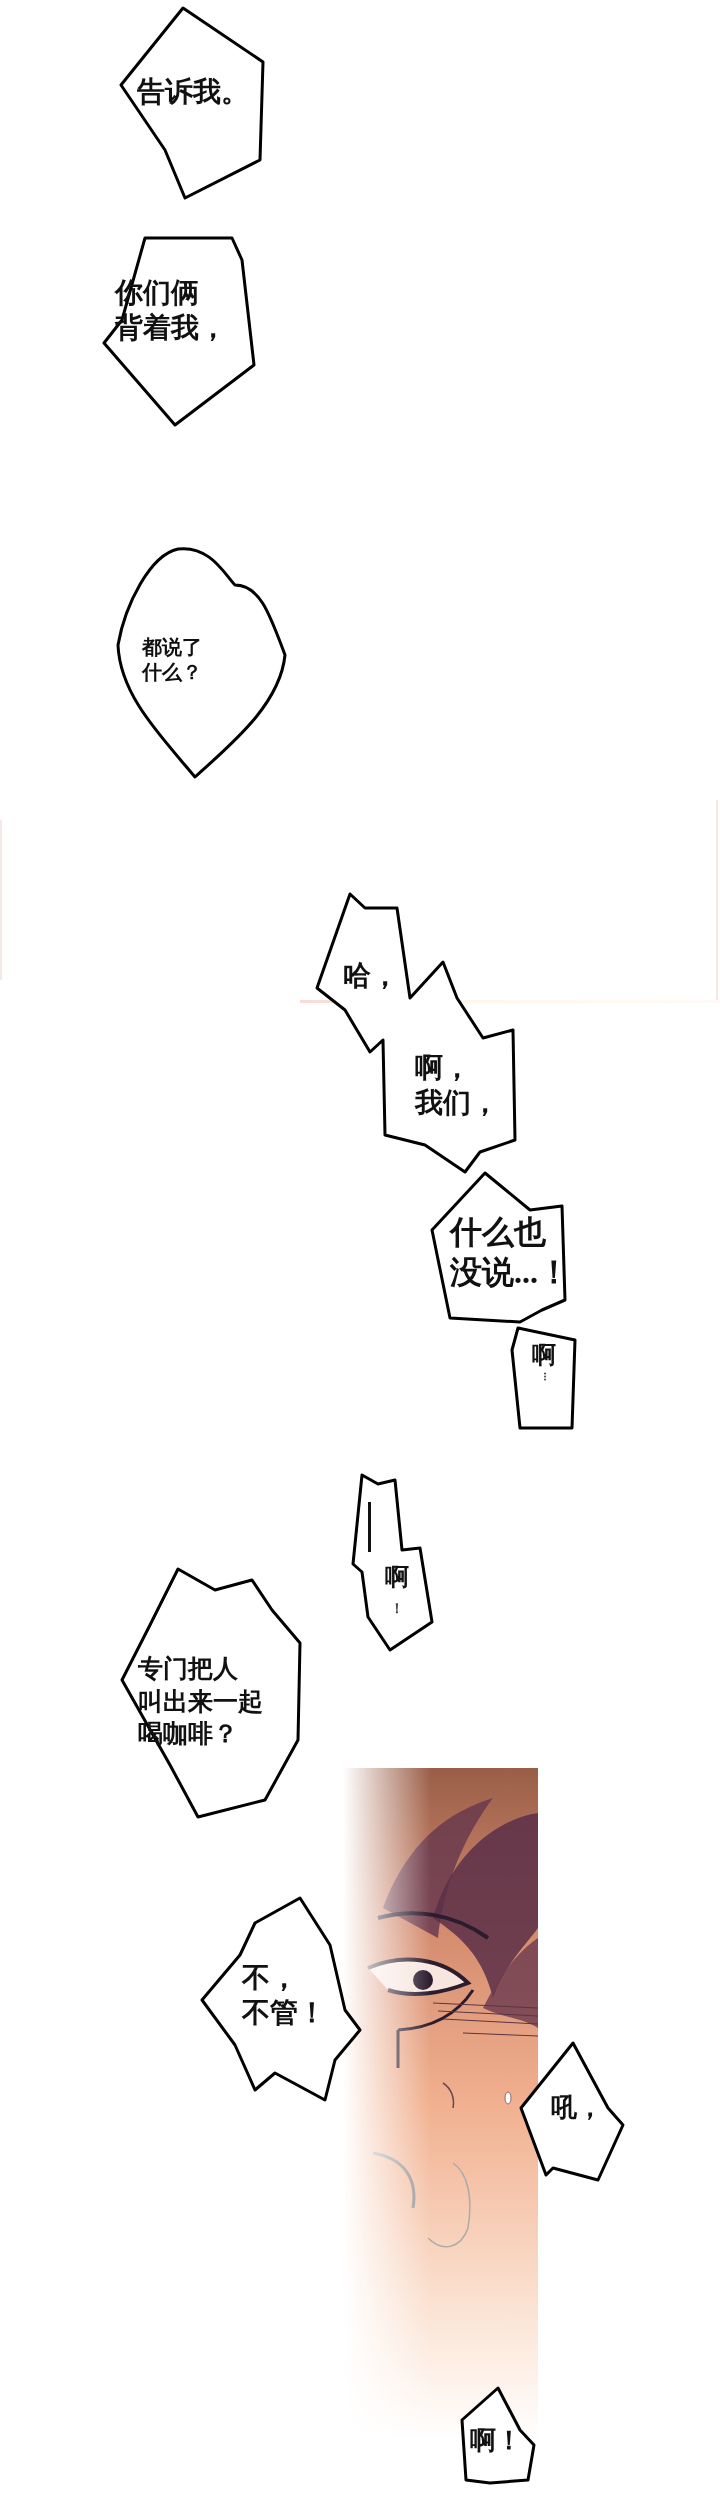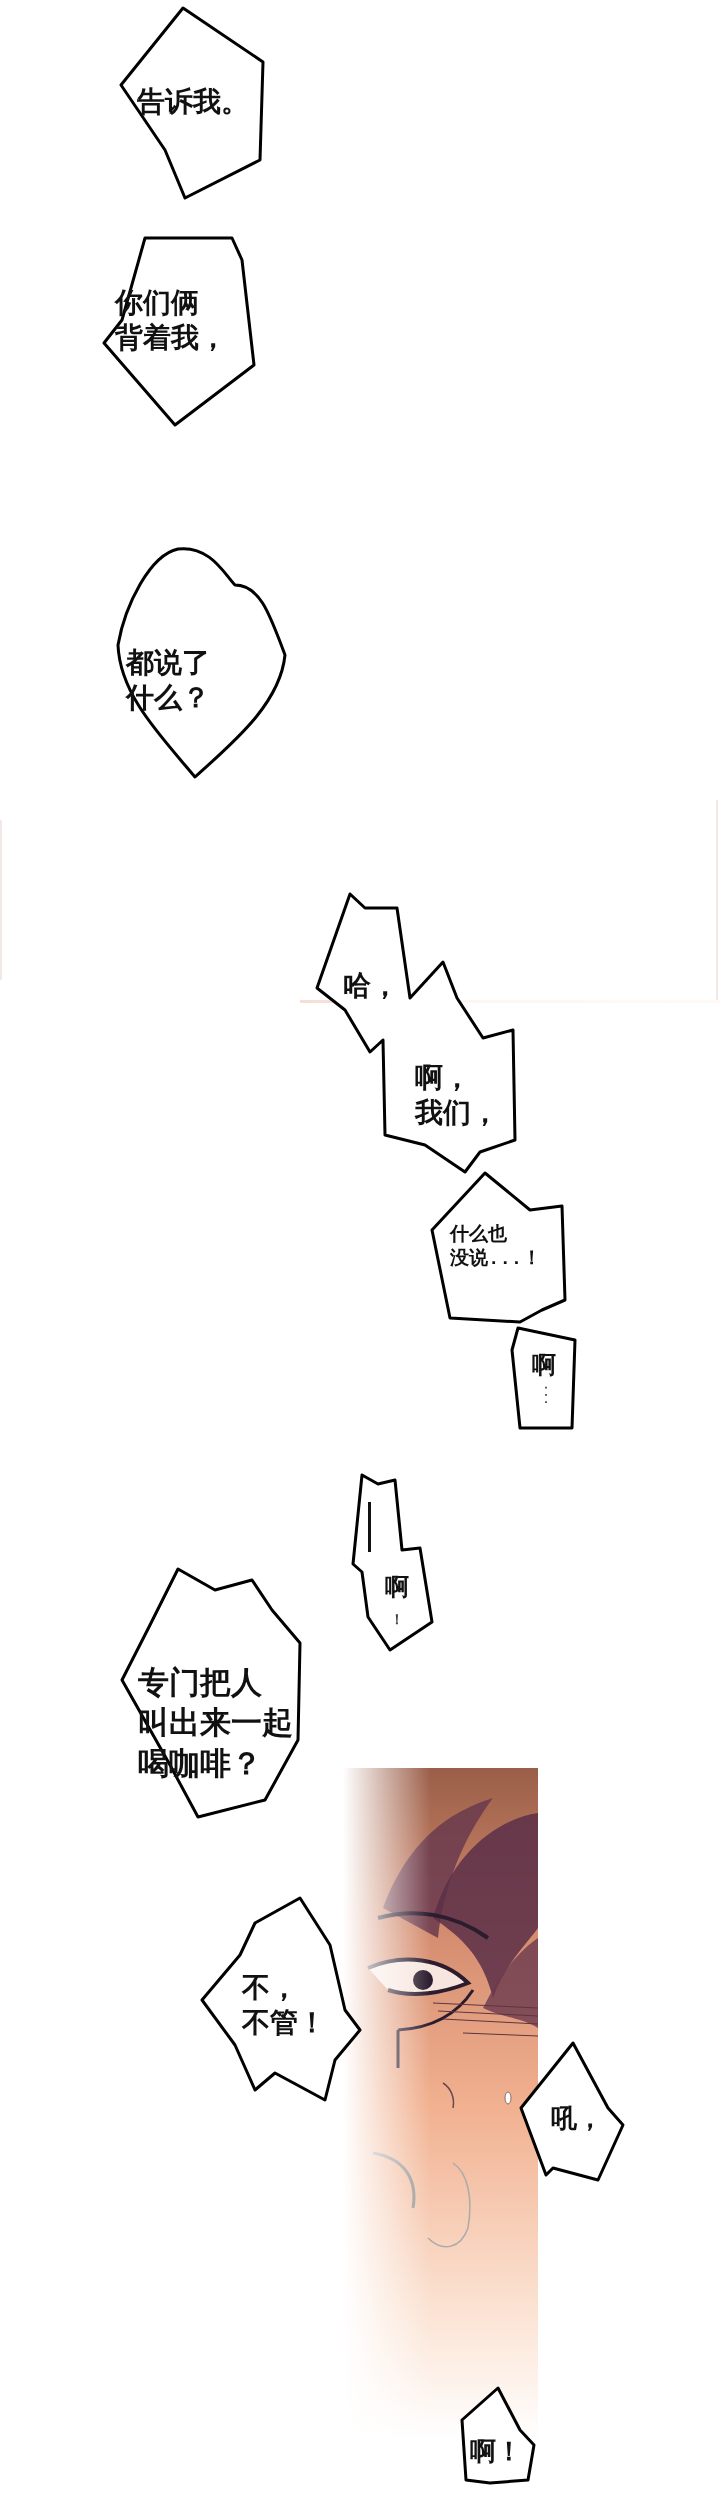--- a/index.html
+++ b/index.html
@@ -2,21 +2,21 @@
 <html><head>
 <meta charset="utf-8">
 <style>
   html, body { margin: 0; padding: 0; background: #ffffff; }
   body { width: 720px; height: 2502px; position: relative; overflow: hidden;
          font-family: "DejaVu Sans", sans-serif; }
   .page { position: absolute; left: 0; top: 0; width: 720px; height: 2502px; background: #fff; }
   .bubble { position: absolute; }
   .bubble svg { position: absolute; left: 0; top: 0; overflow: visible; }
   .bubble .txt { position: absolute; color: #111; font-weight: bold; white-space: pre;
-                 line-height: 1.25; font-family: Liberation Mono, monospace; margin-top: 12px; }
+                 line-height: 1.25; font-family: Liberation Serif, serif; }
   .panel { position: absolute; left: 343px; top: 1768px; width: 195px; height: 672px; overflow: hidden; }
   .edge { position: absolute; }
 </style>
 </head>
 <body>
 
 <div class="page">
 
   <div class="edge" style="left:0;top:820px;width:2px;height:160px;background:#f3e8e6;"></div>
   <div class="edge" style="left:716px;top:800px;width:2px;height:200px;background:#f3e8e6;"></div>
@@ -34,38 +34,38 @@
       <path d="M45 3 L132 3 L142 25 L154 130 L75 190 L4 108 L22 85 Z" fill="#fff" stroke="#000" stroke-width="3" stroke-linejoin="round"></path>
     </svg>
     <div class="txt" style="left:15px;top:40px;font-size:28px;">你们俩
 背着我，</div>
   </div>
 
   <div class="bubble" style="left:110px;top:545px;width:180px;height:235px;">
     <svg width="180" height="235" viewBox="0 0 180 235">
       <path d="M68 4 C100 0 115 30 125 40 C150 40 160 70 175 110 C170 160 120 200 85 232 C50 190 10 150 8 100 C15 60 40 10 68 4 Z" fill="#fff" stroke="#000" stroke-width="3" stroke-linejoin="round"></path>
     </svg>
-    <div class="txt" style="left:16px;top:90px;font-size:28px;">都说了
+    <div class="txt" style="left:32px;top:90px;font-size:20px;">都说了
 什么？</div>
   </div>
 
   <div class="bubble" style="left:315px;top:890px;width:220px;height:290px;">
     <svg width="220" height="290" viewBox="0 0 220 290">
       <path d="M35 4 L50 18 L82 18 L95 108 L128 72 L142 108 L168 148 L198 140 L200 250 L165 262 L150 282 L110 255 L70 245 L68 150 L55 162 L30 120 L2 98 Z" fill="#fff" stroke="#000" stroke-width="3" stroke-linejoin="round"></path>
     </svg>
     <div class="txt" style="left:28px;top:68px;font-size:28px;">哈，</div>
     <div class="txt" style="left:100px;top:160px;font-size:28px;">啊，
 我们，</div>
   </div>
 
   <div class="bubble" style="left:430px;top:1170px;width:150px;height:180px;">
     <svg width="150" height="180" viewBox="0 0 150 180">
       <path d="M55 3 L100 40 L132 36 L135 130 L112 140 L90 152 L20 148 L2 60 Z" fill="#fff" stroke="#000" stroke-width="3" stroke-linejoin="round"></path>
     </svg>
-    <div class="txt" style="left:20px;top:42px;font-size:19px;">什么也
+    <div class="txt" style="left:20px;top:42px;font-size:32px;">什么也
 没说...！</div>
   </div>
   <div class="bubble" style="left:510px;top:1320px;width:70px;height:110px;">
     <svg width="70" height="110" viewBox="0 0 70 110">
       <path d="M8 8 L65 20 L62 108 L10 108 L2 30 Z" fill="#fff" stroke="#000" stroke-width="3" stroke-linejoin="round"></path>
     </svg>
     <div class="txt" style="left:22px;top:20px;font-size:24px;">啊</div>
     <div class="txt" style="left:30px;top:52px;font-size:12px;writing-mode:vertical-rl;color:#555;">...</div>
   </div>
 
@@ -75,21 +75,21 @@
     </svg>
     <div class="edge" style="left:18px;top:30px;width:3px;height:50px;background:#111;"></div>
     <div class="txt" style="left:35px;top:90px;font-size:24px;">啊</div>
     <div class="txt" style="left:40px;top:128px;font-size:14px;color:#444;">！</div>
   </div>
 
   <div class="bubble" style="left:120px;top:1565px;width:200px;height:255px;">
     <svg width="200" height="255" viewBox="0 0 200 255">
       <path d="M58 4 L95 25 L132 15 L152 45 L180 78 L178 175 L145 235 L78 252 L50 200 L2 115 L30 60 Z" fill="#fff" stroke="#000" stroke-width="3" stroke-linejoin="round"></path>
     </svg>
-    <div class="txt" style="left:18px;top:88px;font-size:31px;line-height:1.3;">专门把人
+    <div class="txt" style="left:18px;top:88px;font-size:25px;line-height:1.3;">专门把人
 叫出来一起
 喝咖啡？</div>
   </div>
 
   <div class="panel">
     <svg width="195" height="672" viewBox="0 0 195 672">
       <defs>
         <linearGradient id="skin" x1="0" y1="0" x2="0" y2="1">
           <stop offset="0" stop-color="#9a5e48"></stop>
           <stop offset="0.25" stop-color="#d58d70"></stop>

